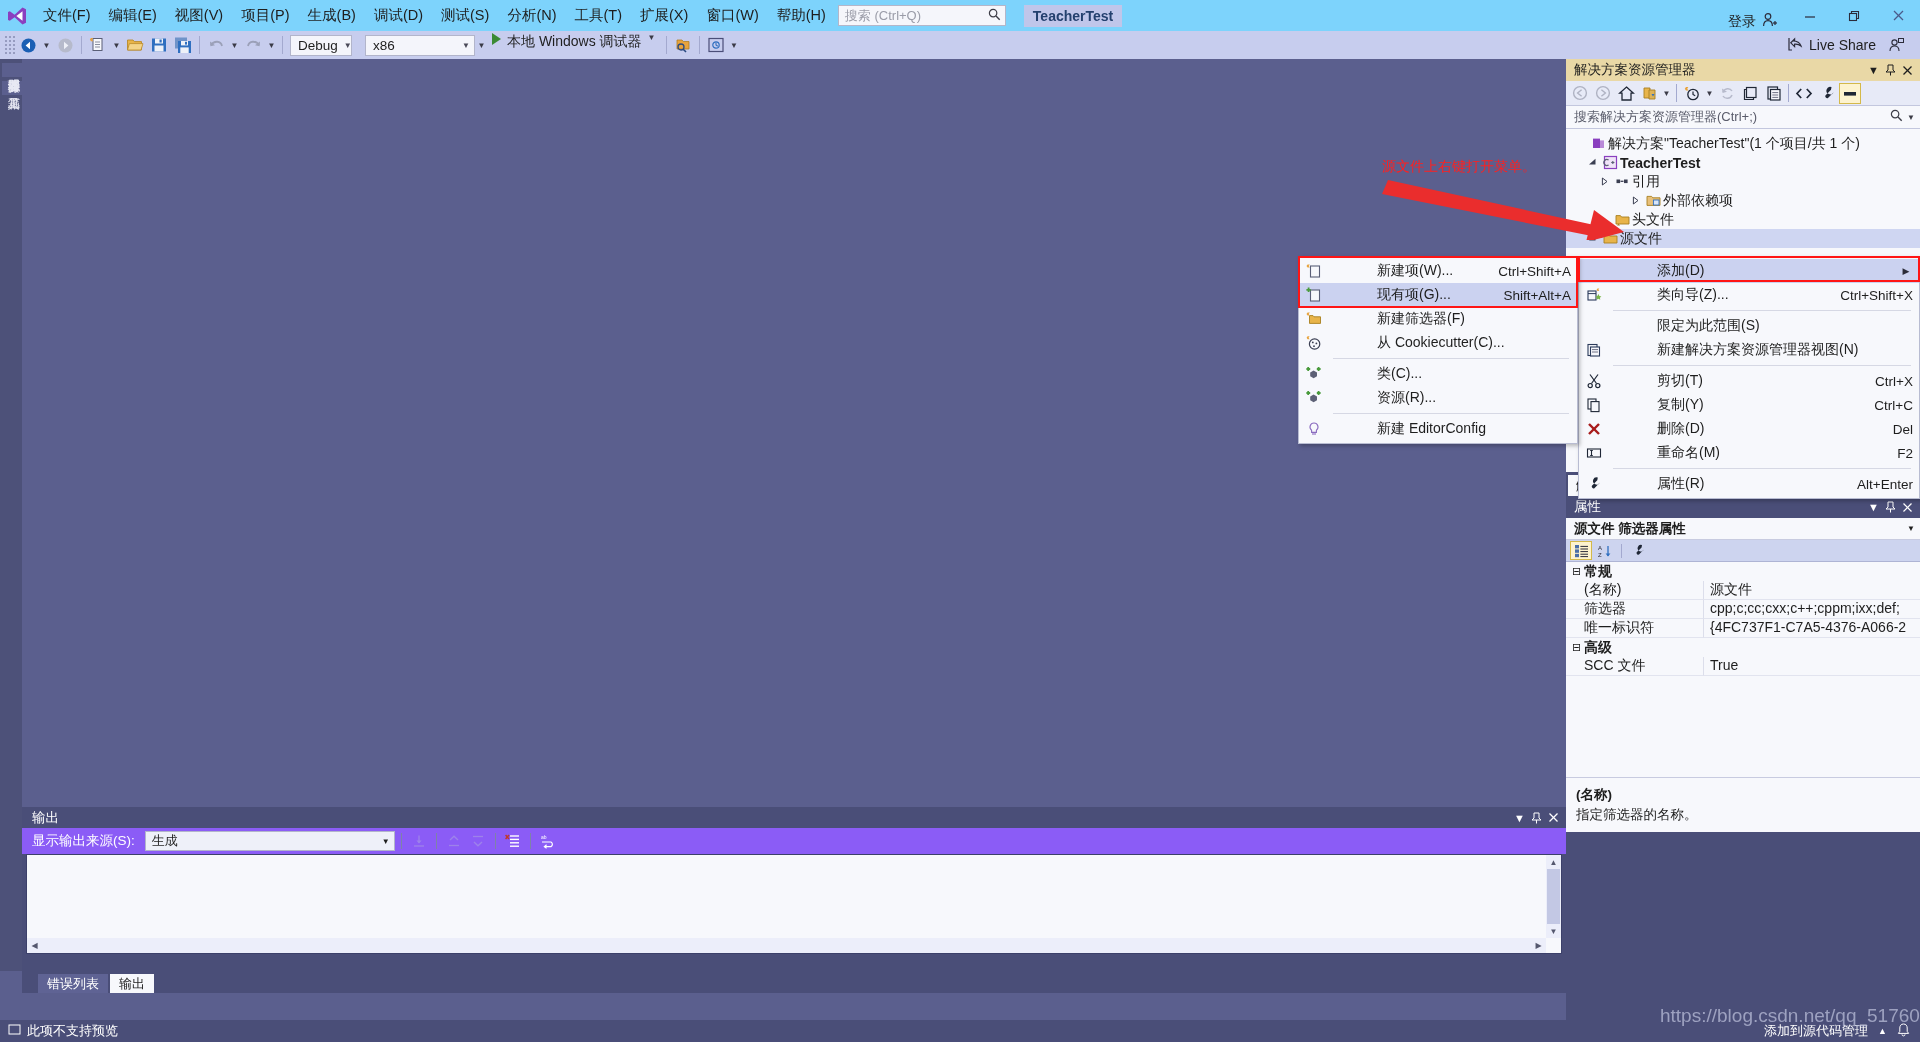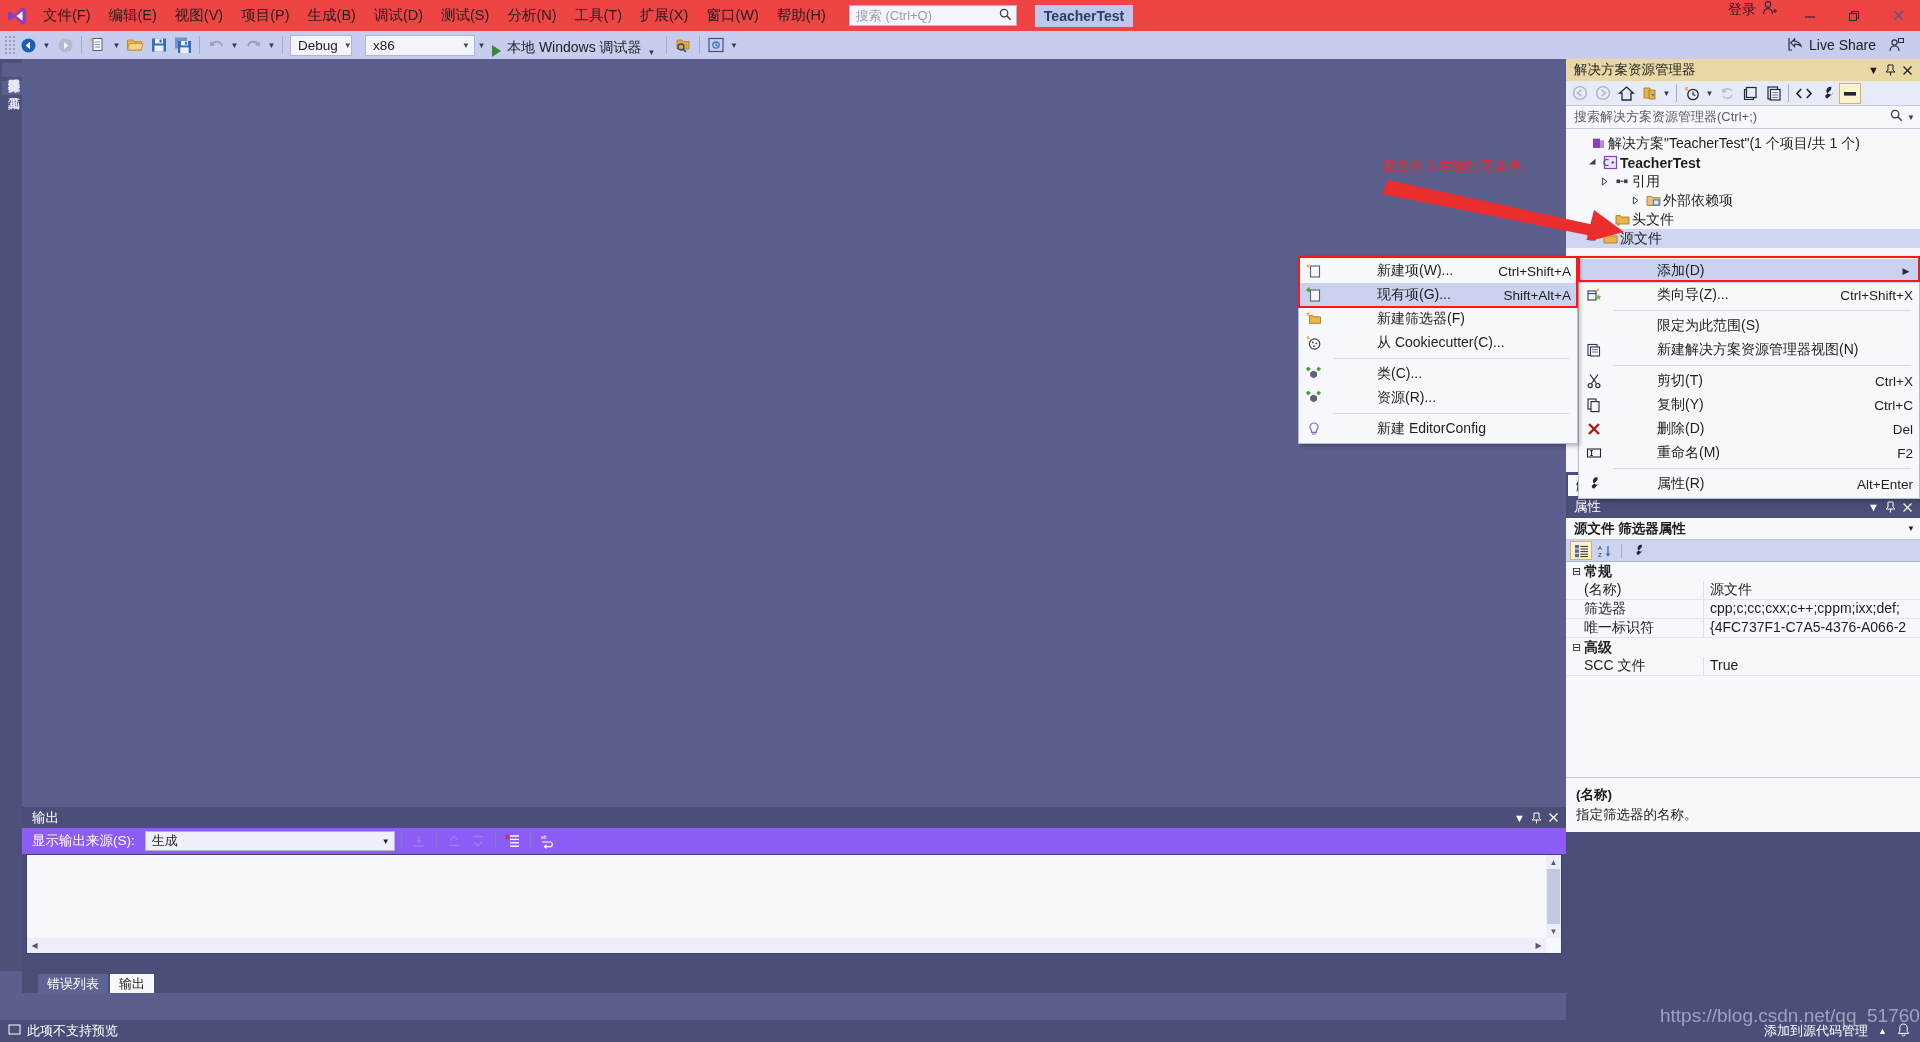--- a/index.html
+++ b/index.html
@@ -10,64 +10,64 @@
     font-family: "Liberation Sans", "DejaVu Sans", sans-serif;
     font-size: 14px;
     background: #5b5f8e;
     -webkit-font-smoothing: antialiased;
   }
   #app { position: relative; width: 1920px; height: 1042px; }
 
   
   .titlebar {
     position: absolute; left: 0; top: 0; width: 1920px; height: 31px;
-    background: #ef4444;
+    background: #7dd3fc;
     display: flex; align-items: center;
   }
   .vs-logo {
     width: 34px; height: 31px; display: flex; align-items: center; justify-content: center;
   }
   .menu-list { display: flex; align-items: center; height: 31px; }
   .menu-item {
     padding: 0 9px; height: 31px; line-height: 31px;
     color: #1e1e1e; font-size: 14.5px; white-space: nowrap; cursor: default;
   }
   .qsearch {
-    margin-left: 14px; width: 168px; height: 21px; background: #f5f6fb;
+    margin-left: 3px; width: 168px; height: 21px; background: #f5f6fb;
     border: 1px solid #b4b6c9; display: flex; align-items: center;
     padding: 0 4px 0 6px; position: relative;
   }
   .qsearch .ph { color: #9a9ca8; font-size: 13px; flex: 1; }
   .qsearch .mg { color: #3c3c46; }
   .proj-chip {
     margin-left: 18px; height: 22px; background: #c0c6ea; display: flex; align-items: center;
     padding: 0 9px; color: #24406e; font-weight: bold; font-size: 14px;
   }
-  .tb-right { margin-left: auto; display: flex; align-items: flex-start; height: 31px; }
+  .tb-right { margin-left: auto; display: flex; align-items: flex-end; height: 31px; }
   .signin { display: flex; align-items: center; gap: 6px; padding: 0 10px; color: #1e1e1e; font-size: 14px; }
   .wbtn { width: 44px; height: 31px; display: flex; align-items: center; justify-content: center; color: #2b2b3a; }
 
   
   .toolbar {
     position: absolute; left: 0; top: 31px; width: 1920px; height: 28px;
     background: #c7cdee; display: flex; align-items: center;
   }
   .grip { width: 12px; height: 20px; margin-left: 4px;
     background-image: radial-gradient(#8d93b8 34%, transparent 36%);
     background-size: 4px 4px; opacity: .85; }
   .tb-ico { width: 24px; height: 24px; display: flex; align-items: center; justify-content: center; }
   .caret { width: 13px; height: 24px; display: flex; align-items: center; justify-content: center; font-size: 8px; color: #3a3a46; }
   .sep { width: 1px; height: 18px; background: #a3a9cf; margin: 0 4px; }
   .combo {
     height: 21px; background: #f4f5fb; border: 1px solid #b2b5cb;
     display: flex; align-items: center; padding: 0 4px 0 7px; color: #1e1e1e; font-size: 13.5px;
   }
   .combo .cv { flex: 1; white-space: nowrap; }
   .combo .cc { font-size: 8px; color: #4a4a58; margin-left: 6px; }
-  .run-btn { display: flex; align-items: flex-end; gap: 6px; padding: 0 6px 0 4px; height: 24px; color: #1e1e1e; font-size: 14px; }
+  .run-btn { display: flex; align-items: flex-start; gap: 6px; padding: 0 6px 0 4px; height: 24px; color: #1e1e1e; font-size: 14px; }
   .tri { width: 0; height: 0; border-left: 9px solid #3a8a33; border-top: 6px solid transparent; border-bottom: 6px solid transparent; }
   .liveshare { display: flex; align-items: center; gap: 6px; padding: 0 8px; color: #1e1e1e; font-size: 14px; }
 
   
   .rail { position: absolute; left: 0; top: 59px; width: 22px; height: 912px; background: #4d5179; }
   .rail-tab {
     writing-mode: vertical-rl; text-orientation: mixed;
     background: #5b5f8e; color: #e8e9f4; font-size: 12.5px;
     padding: 7px 3px; margin: 4px 2px; letter-spacing: 0px; white-space: nowrap;
   }

